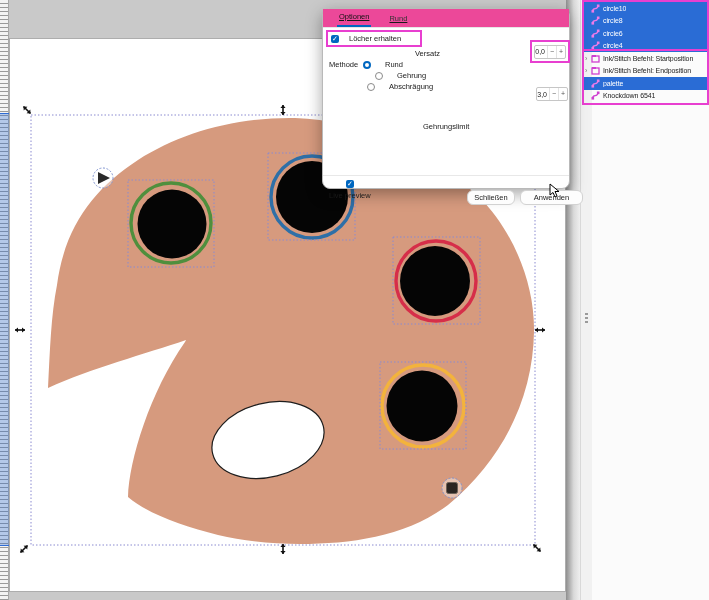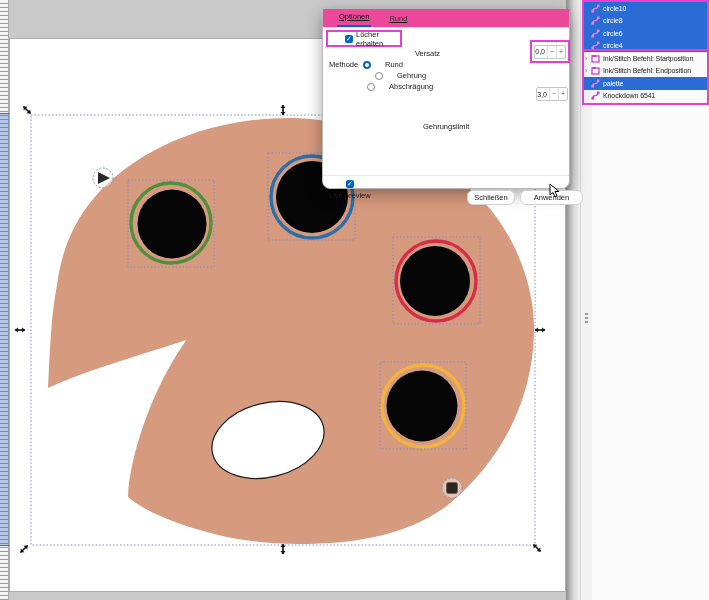--- a/index.html
+++ b/index.html
@@ -35,21 +35,21 @@
   #dialog{position:absolute;left:322px;top:8px;width:248px;height:181px;background:#fff;border:1px solid #b9b9b9;border-radius:8px;box-shadow:0 5px 16px rgba(0,0,0,.35);box-sizing:border-box;z-index:30;font-size:7.5px;color:#1a1a1a;}
   #dlg-titlebar{height:21px;display:flex;align-items:center;padding:0 8px;border-radius:8px 8px 0 0;}
   #dlg-title{margin-left:5px;font-size:7.5px;color:#222;}
   #dlg-close{margin-left:auto;font-size:10px;color:#444;width:14px;text-align:center;cursor:default;}
   #dlg-tabs{height:18px;display:flex;align-items:flex-end;gap:16px;padding:0 0 0 14px;background:#ec4899;border-bottom:1px solid #e6e6e6;text-decoration:underline;}
   .tab{padding:2px 2px 4px 2px;color:#333;}
   .tab.active{color:#111;border-bottom:2px solid var(--accent);}
   #dlg-body{position:relative;height:120px;}
   .chk{width:8px;height:8px;background:var(--accent);border-radius:2px;color:#fff;font-size:7px;line-height:8px;text-align:center;flex:0 0 auto;}
   .hl-box{position:absolute;border:2px solid var(--magenta);box-sizing:border-box;}
-  #holes-box{left:3px;top:2px;width:76px;height:17px;display:flex;align-items:center;gap:3px;padding-left:17px;}
+  #holes-box{left:3px;top:2px;width:96px;height:17px;display:flex;align-items:center;gap:10px;padding-left:3px;}
   #versatz-label{position:absolute;left:92px;top:21px;}
   #spin1-box{left:207px;top:12px;width:40px;height:23px;display:flex;align-items:center;justify-content:center;}
   .spin{width:32px;height:14px;border:1px solid #c6c6c6;border-radius:2px;background:#fff;display:flex;align-items:center;box-sizing:border-box;font-size:7px;}
   .spin .val{flex:1;text-align:right;padding-right:2px;}
   .spin .sbtn{width:8px;text-align:center;color:#555;border-left:1px solid #e2e2e2;line-height:12px;}
   #methode-label{position:absolute;left:6px;top:32px;}
   .radio-row{position:absolute;display:flex;align-items:flex-end;gap:14px;}
   .radio{width:8px;height:8px;border-radius:50%;box-sizing:border-box;flex:0 0 auto;}
   .radio.on{border:2.5px solid var(--accent);background:#fff;}
   .radio.off{border:1px solid #8a8a8a;background:#fff;}

